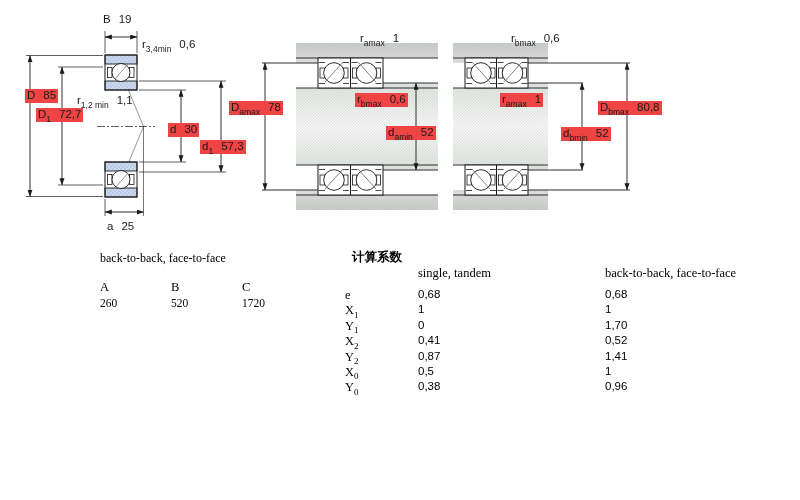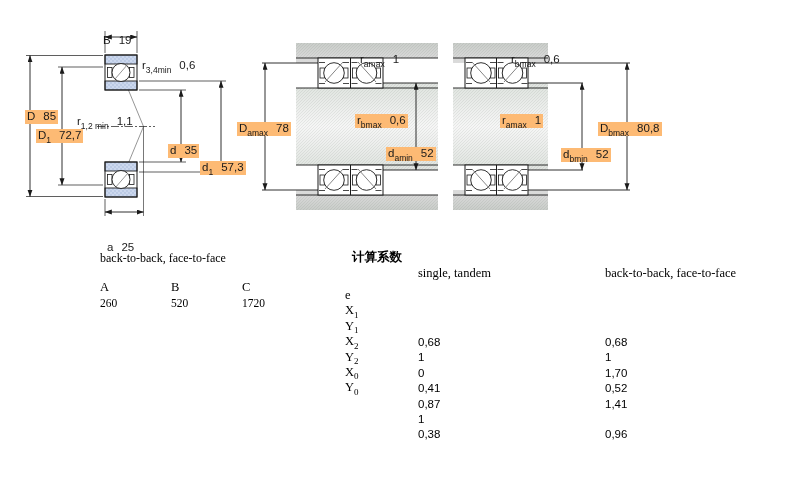--- a/index.html
+++ b/index.html
@@ -1,42 +1,42 @@
 <!DOCTYPE html>
 <html><head>
 <meta charset="utf-8">
 <style>
   html,body{margin:0;padding:0;background:#fff;}
   #page{position:relative;width:800px;height:500px;background:#ffffff;overflow:hidden;
         font-family:"Liberation Sans", sans-serif;color:#000;}
   #art{position:absolute;left:0;top:0;}
   
-  .lb{position:absolute;font-size:11.5px;line-height:13px;white-space:nowrap;color:#1a1a1a;z-index:5;margin-top:21px;}
+  .lb{position:absolute;font-size:11.5px;line-height:13px;white-space:nowrap;color:#1a1a1a;z-index:5;}
   .lb .sub{font-size:8.5px;position:relative;top:3.5px;letter-spacing:0;}
   .lb .val{margin-left:8px;}
-  .lb.wbg{background:#fdba74;padding:0 2px;}
+  .lb.wbg{background:#ef4444;padding:0 2px;}
   
   .tbl{position:absolute;color:#000;}
   .preload{left:100px;top:248px;width:250px;font-family:"Liberation Serif", serif;}
   .t-title{font-weight:bold;font-size:13px;}
   .t-sub{font-size:12px;margin-top:3px;}
   .p-head{display:flex;margin-top:14px;font-size:12.5px;}
   .p-head span{width:71px;}
   .p-vals{display:flex;margin-top:2px;font-family:Liberation Serif, serif;font-size:11.5px;}
   .p-vals span{width:71px;}
   .factors{left:345px;top:249px;width:430px;}
   .f-title{font-family:"DejaVu Sans", "Liberation Serif", serif;font-weight:bold;font-size:12.5px;padding-left:7px;}
   .f-head{display:flex;font-family:"Liberation Serif", serif;font-size:12.5px;}
   .f-row{display:flex;height:15.4px;align-items:flex-start;}
   .f-rows{margin-top:7px;}
   .c-lab{width:73px;font-family:"Liberation Serif", serif;font-size:12.5px;}
   .c-lab .sub{font-size:9px;position:relative;top:3.5px;}
   .c-1{width:187px;}
   .c-2{width:160px;}
-  .f-row .c-1,.f-row .c-2{font-family:"Liberation Sans", sans-serif;font-size:11.5px;margin-top:48px;}
+  .f-row .c-1,.f-row .c-2{font-family:"Liberation Sans", sans-serif;font-size:11.5px;}
 </style>
 </head>
 <body>
 
 <div id="page">
 
 <svg id="art" width="800" height="500" viewBox="0 0 800 500">
   <defs>
     <pattern id="dots" width="4" height="4" patternUnits="userSpaceOnUse">
       <rect width="4" height="4" fill="#ccd8ee"></rect>
@@ -205,26 +205,26 @@
       <line x1="582" y1="83" x2="582" y2="170" marker-start="url(#arr)" marker-end="url(#arr)"></line>
     </g>
   </g>
 </svg>
 
 <div class="lb" style="left:103px;top:13px;"><span>B</span><span class="sub"></span><span class="val">19</span></div>
 <div class="lb" style="left:142px;top:38px;"><span>r</span><span class="sub">3,4min</span><span class="val">0,6</span></div>
 <div class="lb wbg" style="left:25px;top:89px;"><span>D</span><span class="sub"></span><span class="val">85</span></div>
 <div class="lb wbg" style="left:36px;top:108px;"><span>D</span><span class="sub">1</span><span class="val">72,7</span></div>
 <div class="lb" style="left:77px;top:94px;"><span>r</span><span class="sub">1,2 min</span><span class="val">1,1</span></div>
-<div class="lb wbg" style="left:168px;top:123px;"><span>d</span><span class="sub"></span><span class="val">35</span></div>
+<div class="lb wbg" style="left:168px;top:123px;"><span>d</span><span class="sub"></span><span class="val">30</span></div>
 <div class="lb wbg" style="left:200px;top:140px;"><span>d</span><span class="sub">1</span><span class="val">57,3</span></div>
 <div class="lb" style="left:107px;top:220px;"><span>a</span><span class="sub"></span><span class="val">25</span></div>
 
 <div class="lb" style="left:360px;top:32px;"><span>r</span><span class="sub">amax</span><span class="val">1</span></div>
-<div class="lb wbg" style="left:237px;top:101px;"><span>D</span><span class="sub">amax</span><span class="val">78</span></div>
+<div class="lb wbg" style="left:229px;top:101px;"><span>D</span><span class="sub">amax</span><span class="val">78</span></div>
 <div class="lb wbg" style="left:355px;top:93px;"><span>r</span><span class="sub">bmax</span><span class="val">0,6</span></div>
 <div class="lb wbg" style="left:386px;top:126px;"><span>d</span><span class="sub">amin</span><span class="val">52</span></div>
 
 <div class="lb" style="left:511px;top:32px;"><span>r</span><span class="sub">bmax</span><span class="val">0,6</span></div>
 <div class="lb wbg" style="left:500px;top:93px;"><span>r</span><span class="sub">amax</span><span class="val">1</span></div>
 <div class="lb wbg" style="left:598px;top:101px;"><span>D</span><span class="sub">bmax</span><span class="val">80,8</span></div>
 <div class="lb wbg" style="left:561px;top:127px;text-align:right;"><span>d</span><span class="sub">bmin</span><span class="val">52</span></div>
 
 <div class="tbl preload">
   <div class="t-sub">back-to-back, face-to-face</div>
@@ -268,20 +268,21 @@
       <span class="c-1">0,41</span>
       <span class="c-2">0,52</span>
     </div>
     <div class="f-row">
       <span class="c-lab"><span>Y</span><span class="sub">2</span></span>
       <span class="c-1">0,87</span>
       <span class="c-2">1,41</span>
     </div>
     <div class="f-row">
       <span class="c-lab"><span>X</span><span class="sub">0</span></span>
+      <span class="c-1">0,5</span>
       <span class="c-2">1</span>
     </div>
     <div class="f-row">
       <span class="c-lab"><span>Y</span><span class="sub">0</span></span>
       <span class="c-1">0,38</span>
       <span class="c-2">0,96</span>
     </div>
   </div>
 </div>
 

